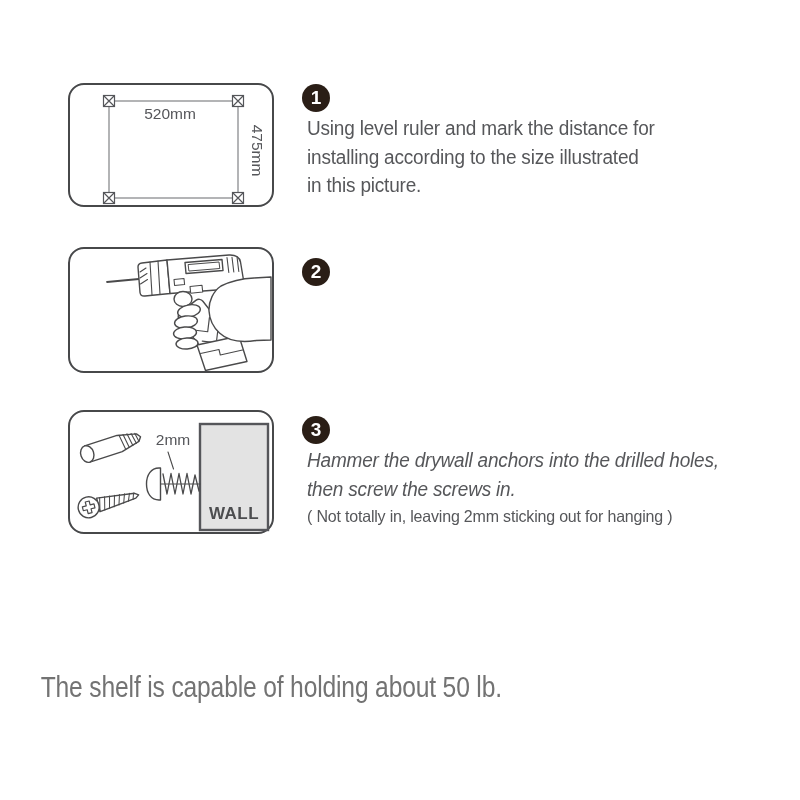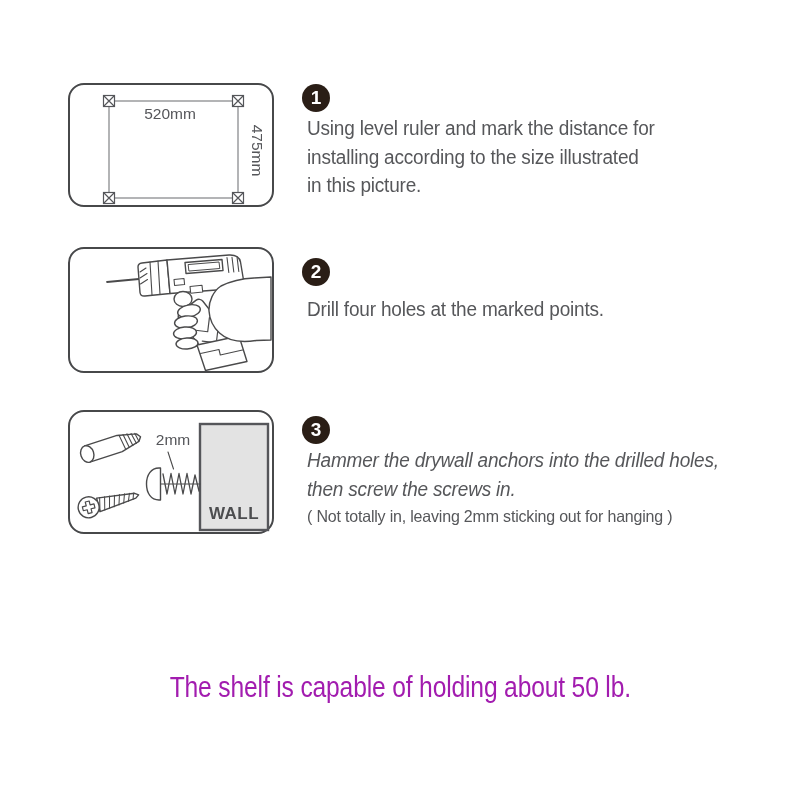--- a/index.html
+++ b/index.html
@@ -9,22 +9,22 @@
          background:#fff;box-sizing:border-box;}
   .panel svg{display:block;}
   .badge{position:absolute;left:302px;width:28px;height:28px;border-radius:50%;
          background:#2a1e16;color:#fff;font-size:19px;font-weight:bold;
          text-align:center;line-height:28px;}
   .steptext{position:absolute;left:307px;font-size:20px;line-height:28.5px;color:#56575a;
             letter-spacing:-0.2px;white-space:nowrap;}
   .steptext div{transform:scaleX(0.95);transform-origin:0 50%;}
   .stepnote{position:absolute;left:307px;font-size:16.5px;color:#56575a;white-space:nowrap;
             letter-spacing:-0.2px;transform:scaleX(0.97);transform-origin:0 50%;}
-  .caption{position:absolute;left:0;right:0;top:671px;text-align:center;
-           font-size:29px;color:#a21caf;}
+  .caption{position:absolute;left:0;right:0;top:671px;
+           font-size:29px;color:#737373;}
   .caption span{display:inline-block;transform:scaleX(0.85);transform-origin:center;
                 letter-spacing:-0.2px;}
   svg text{font-family:"Liberation Sans","DejaVu Sans",sans-serif;}
   .dimtext{font-size:15.5px;fill:#55565a;}
   .walltext{font-size:17px;font-weight:bold;fill:#4c4d4f;letter-spacing:0.5px;}
 </style>
 </head>
 <body>
 
 <div class="page">
@@ -131,23 +131,20 @@
   <div class="badge" style="top:84px;">1</div>
   <div class="badge" style="top:258px;">2</div>
   <div class="badge" style="top:416px;">3</div>
 
   <div class="steptext" style="top:114px;">
     <div>Using level ruler and mark the distance for</div>
     <div>installing according to the size illustrated</div>
     <div>in this picture.</div>
   </div>
 
-  <div class="steptext" style="top:295px;">
-    <div>Drill four holes at the marked points.</div>
-  </div>
 
   <div class="steptext" style="top:446px;font-style:italic;">
     <div>Hammer the drywall anchors into the drilled holes,</div>
     <div>then screw the screws in.</div>
   </div>
   <div class="stepnote" style="top:507px;">( Not totally in, leaving 2mm sticking out for hanging )</div>
 
   <div class="caption">
     <span>The shelf is capable of holding about 50 lb.</span>
   </div>

